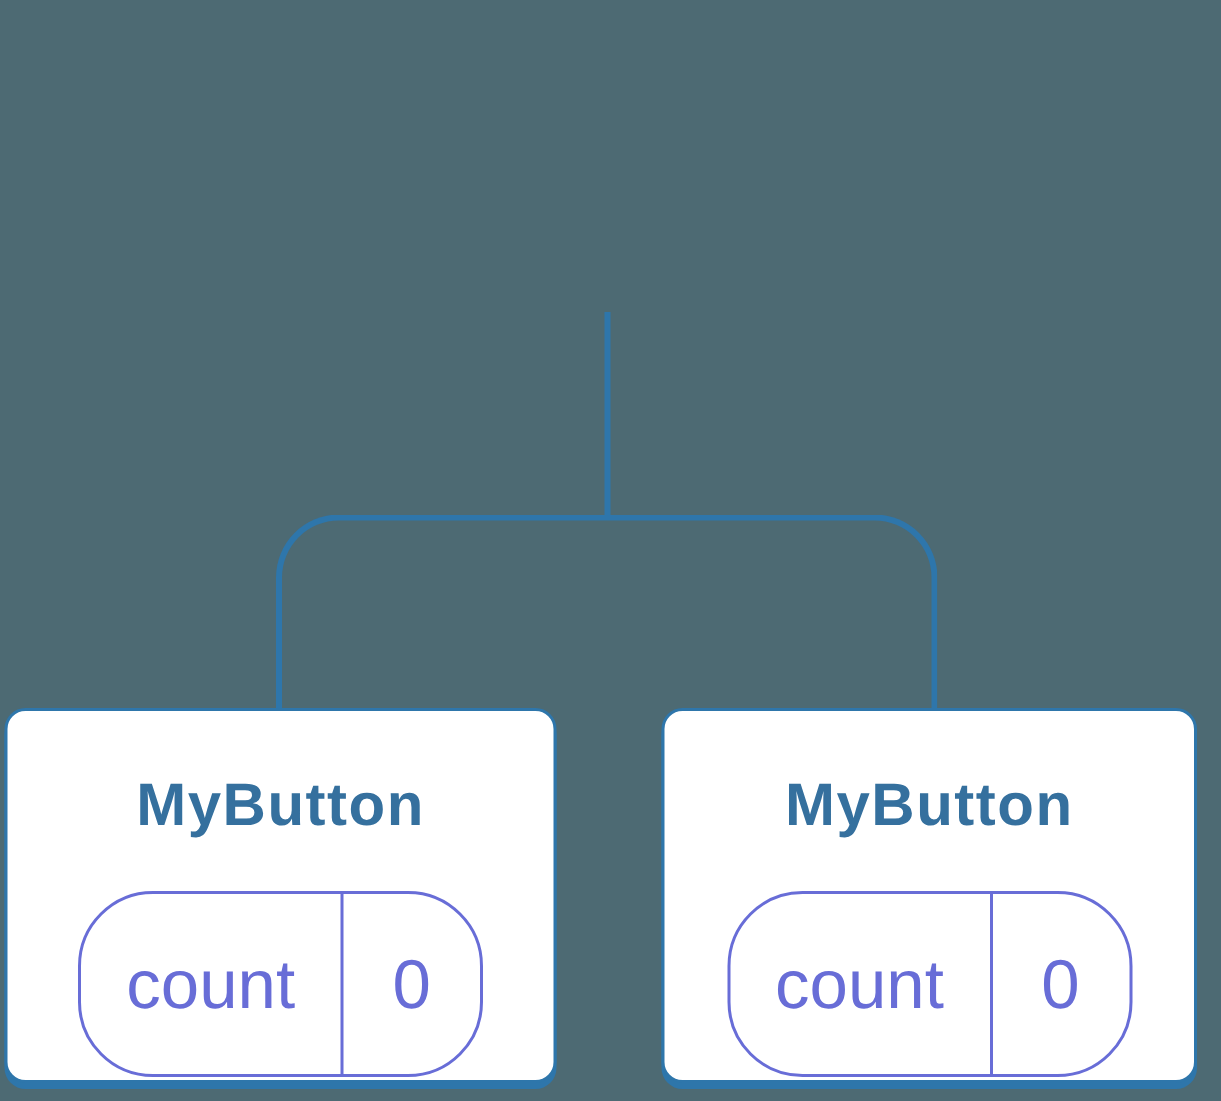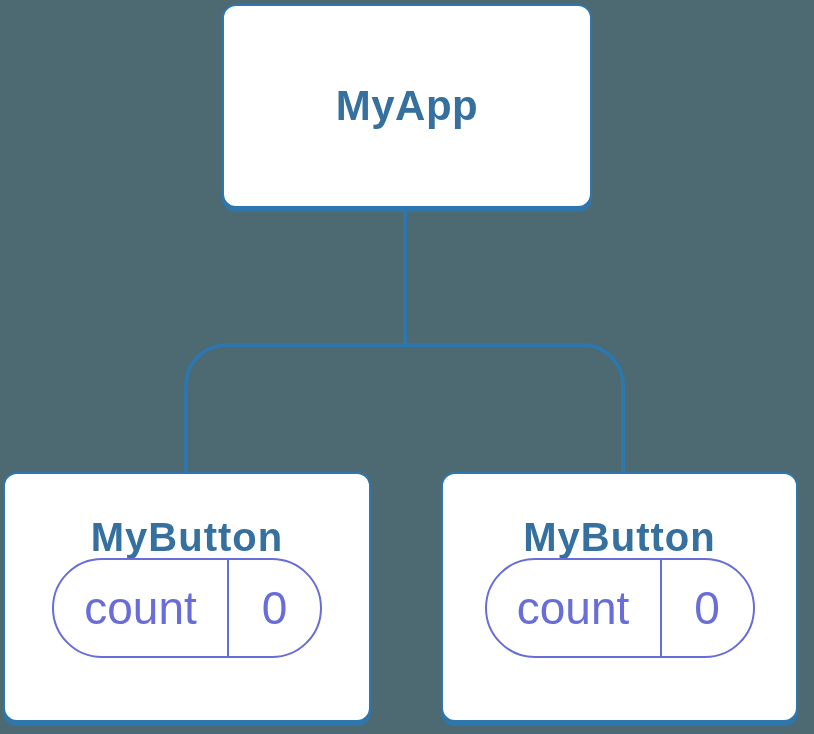--- a/index.html
+++ b/index.html
@@ -78,25 +78,26 @@
     width: 441px; height: 129px;
     box-sizing: border-box;
     border-top: 4px solid var(--connector);
     border-left: 4px solid var(--connector);
     border-right: 4px solid var(--connector);
     border-bottom: none;
     border-radius: 42px 42px 0 0;
   }
   .pill {
     box-sizing: border-box;
-    width: 270px; height: 100px;
+    width: 270px; height: 124px;
     border: 2px solid var(--state-border);
     border-radius: 50px;
     display: flex;
     background: var(--card-background);
+    margin-top: 36px;
   }
   .pill-label-section {
     box-sizing: border-box;
     flex: 0 0 175px;
     border-right: 2px solid var(--state-border);
     display: flex;
     align-items: center;
     justify-content: center;
   }
   .pill-value-section {
@@ -110,23 +111,20 @@
     font-size: 46px;
     font-weight: 400;
     line-height: 1;
   }
 </style>
 </head>
 <body>
 
 <div class="canvas">
 
-  <div class="card root">
-    <div class="root-title">MyApp</div>
-  </div>
 
   <div class="stem"></div>
   <div class="bracket"></div>
 
   <div class="card child left">
     <div class="child-title">MyButton</div>
     <div class="pill">
       <div class="pill-label-section">
         <span class="pill-text">count</span>
       </div>

